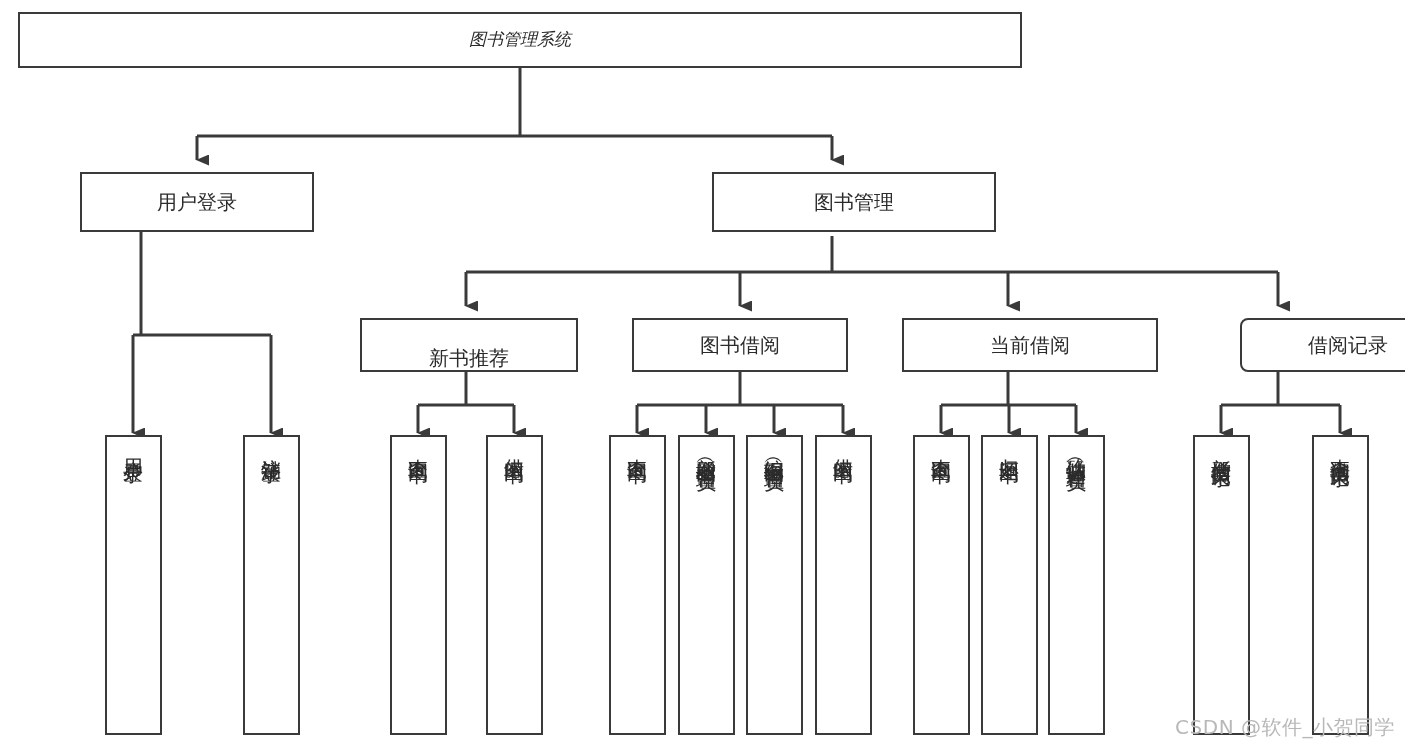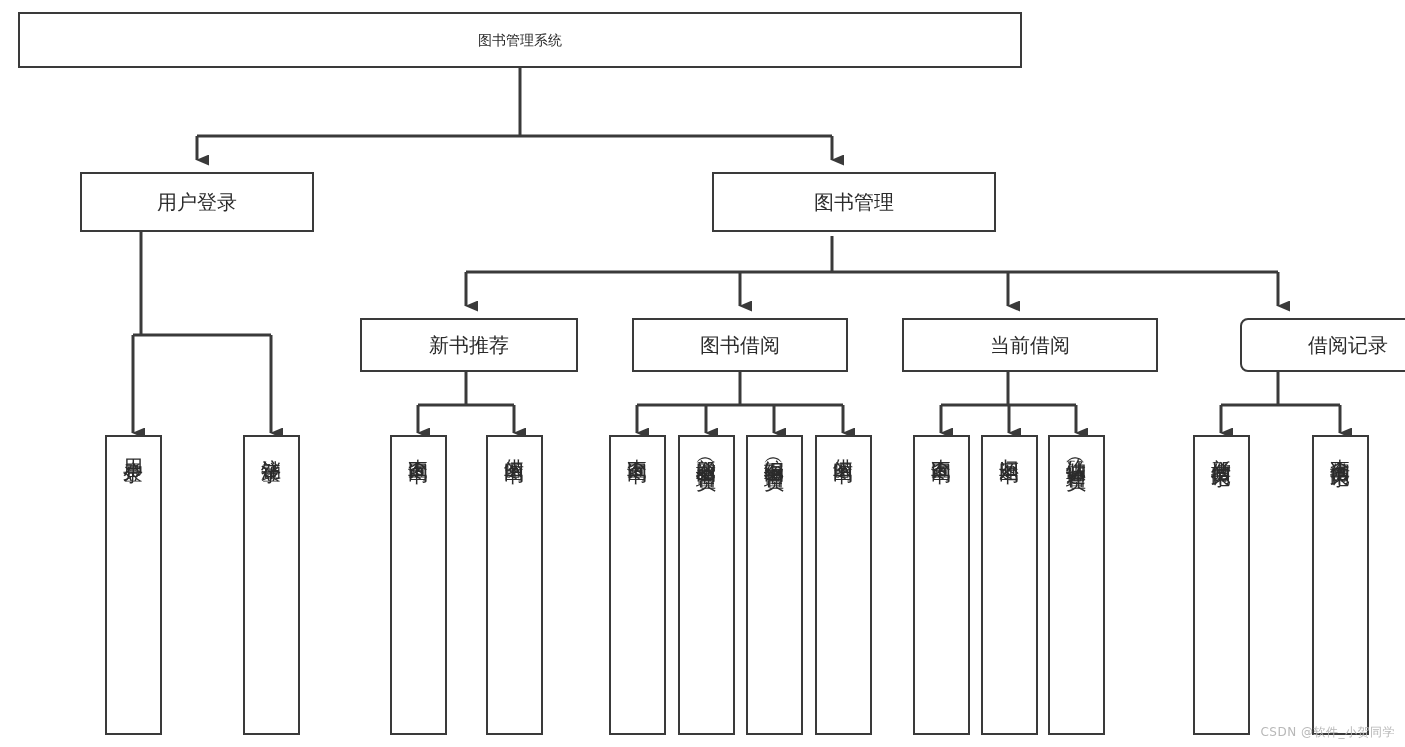--- a/index.html
+++ b/index.html
@@ -34,41 +34,41 @@
     align-items: center;
     justify-content: center;
     color: #2b2b2b;
   }
   .node .label {
     display: block;
     text-align: center;
     line-height: 1.15;
     white-space: nowrap;
   }
-  .node-root .label { font-size: 14px; }
+  .node-root .label { font-size: 17px; font-style: italic; }
   .node-l2 .label { font-size: 20px; }
   .node-l3 .label { font-size: 20px; }
   .node-leaf {
     align-items: flex-start;
     justify-content: center;
     padding-top: 6px;
   }
   .node-leaf .label {
     writing-mode: vertical-rl;
     text-orientation: upright;
     font-size: 20px;
     letter-spacing: 2px;
     line-height: 1.0;
     white-space: nowrap;
   }
   #watermark {
     position: absolute;
     right: 10px;
     bottom: 6px;
-    font-size: 12px;
+    font-size: 20px;
     color: #b8b8b8;
     white-space: nowrap;
     letter-spacing: 0.5px;
   }
 </style>
 </head>
 <body>
 
 <div id="diagram-root">
 
@@ -126,21 +126,21 @@
     <span class="label">图书管理系统</span>
   </div>
 
   <div class="node node-l2" style="left:80px; top:172px; width:234px; height:60px;">
     <span class="label">用户登录</span>
   </div>
   <div class="node node-l2" style="left:712px; top:172px; width:284px; height:60px;">
     <span class="label">图书管理</span>
   </div>
 
-  <div class="node node-l3" style="left:360px; top:318px; width:218px; height:54px;">
+  <div class="node node-l3" style="left:360px; top:318px; width:218px; height:54px;align-items:flex-end;">
     <span class="label">新书推荐</span>
   </div>
   <div class="node node-l3" style="left:632px; top:318px; width:216px; height:54px;">
     <span class="label">图书借阅</span>
   </div>
   <div class="node node-l3" style="left:902px; top:318px; width:256px; height:54px;">
     <span class="label">当前借阅</span>
   </div>
   <div class="node node-l3" style="left:1240px; top:318px; width:216px; height:54px;border-radius:8px;">
     <span class="label">借阅记录</span>

